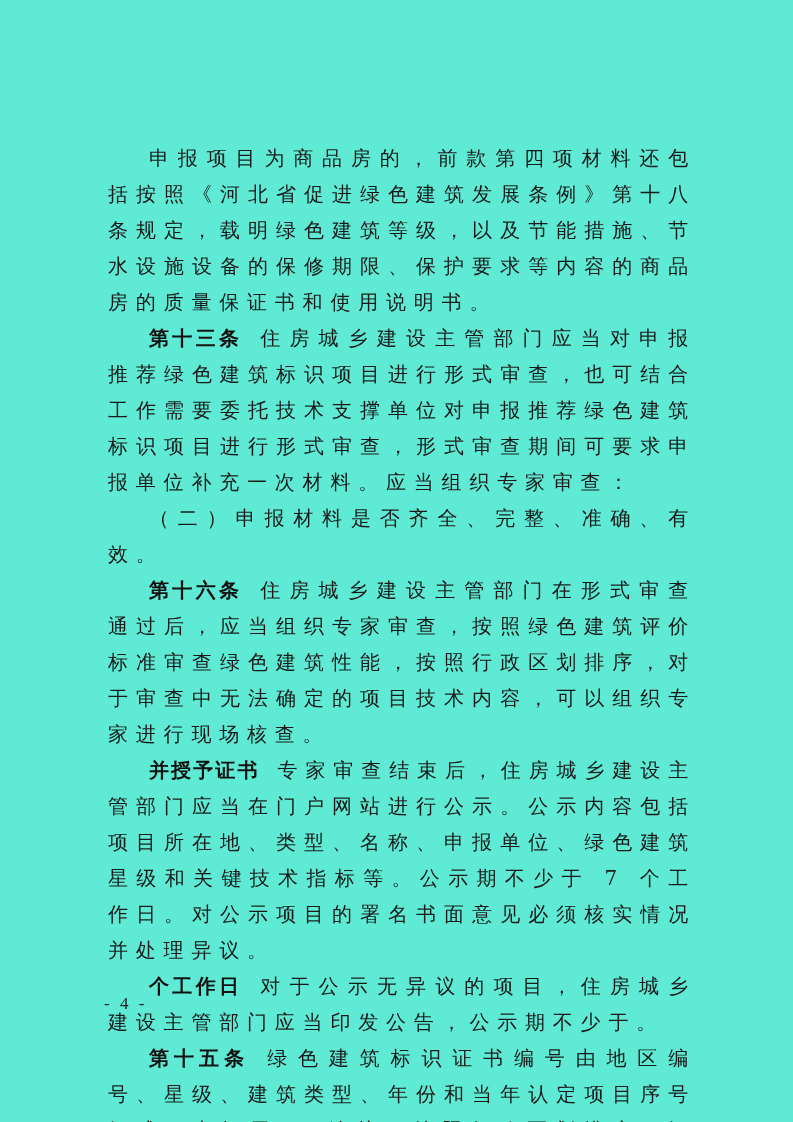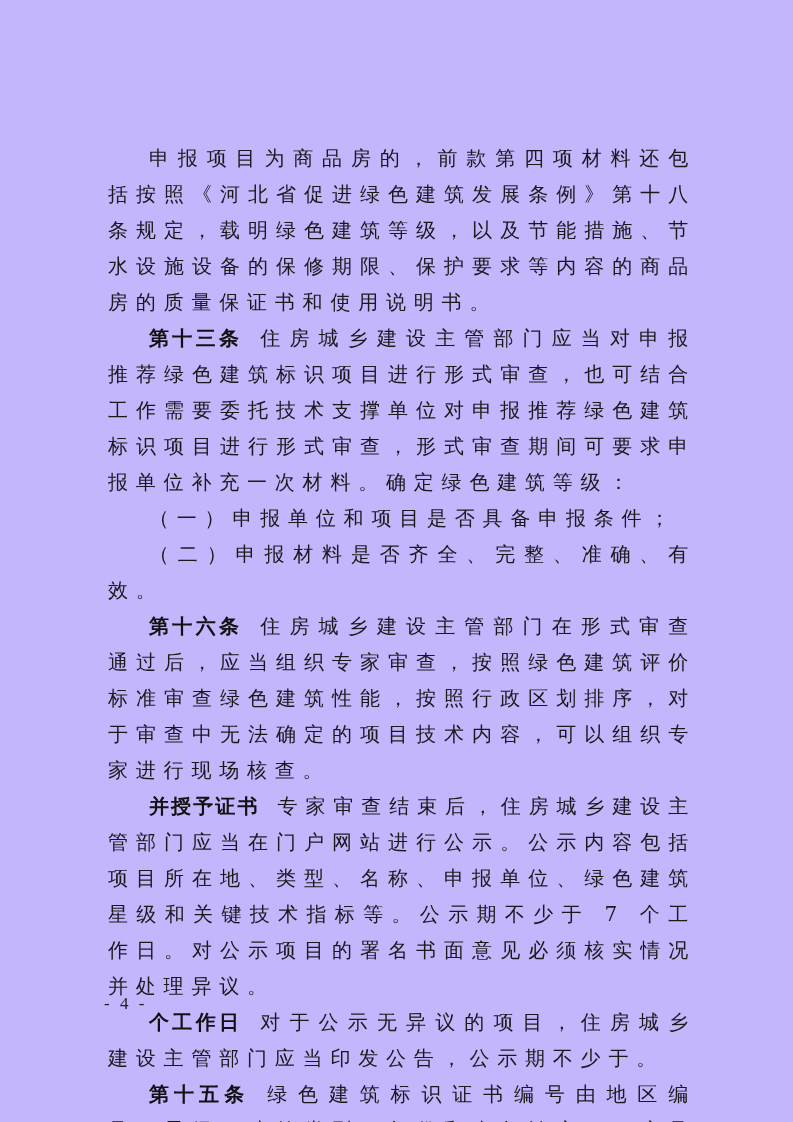--- a/index.html
+++ b/index.html
@@ -13,21 +13,21 @@
     position: relative;
     overflow: hidden;
     font-family: "DejaVu Serif", "Liberation Serif", serif;
     color: #1a1a1a;
   }
   .page {
     position: absolute;
     left: 0; top: 0;
     width: 793px;
     height: 1122px;
-    background: #c4b5fd;
+    background: #5eead4;
   }
   .content {
     position: absolute;
     left: 108px;
     top: 140px;
     width: 588px;
   }
   .para {
     margin: 0;
     font-size: 20px;
@@ -62,26 +62,23 @@
 <body>
 
 <div class="page">
   <div class="content">
 
     <p class="para">
       <span>申报项目为商品房的，前款第四项材料还包括按照《河北省促进绿色建筑发展条例》第十八条规定，载明绿色建筑等级，以及节能措施、节水设施设备的保修期限、保护要求等内容的商品房的质量保证书和使用说明书。</span>
     </p>
 
     <p class="para">
-      <span class="article-title">第十三条</span><span>住房城乡建设主管部门应当对申报推荐绿色建筑标识项目进行形式审查，也可结合工作需要委托技术支撑单位对申报推荐绿色建筑标识项目进行形式审查，形式审查期间可要求申报单位补充一次材料。确定绿色建筑等级：</span>
+      <span class="article-title">第十三条</span><span>住房城乡建设主管部门应当对申报推荐绿色建筑标识项目进行形式审查，也可结合工作需要委托技术支撑单位对申报推荐绿色建筑标识项目进行形式审查，形式审查期间可要求申报单位补充一次材料。应当组织专家审查：</span>
     </p>
 
-    <p class="para item">
-      <span>（一）申报单位和项目是否具备申报条件；</span>
-    </p>
 
     <p class="para item">
       <span>（二）申报材料是否齐全、完整、准确、有效。</span>
     </p>
 
     <p class="para">
       <span class="article-title">第十六条</span><span>住房城乡建设主管部门在形式审查通过后，应当组织专家审查，按照绿色建筑评价标准审查绿色建筑性能，按照行政区划排序，对于审查中无法确定的项目技术内容，可以组织专家进行现场核查。</span>
     </p>
 
     <p class="para">

